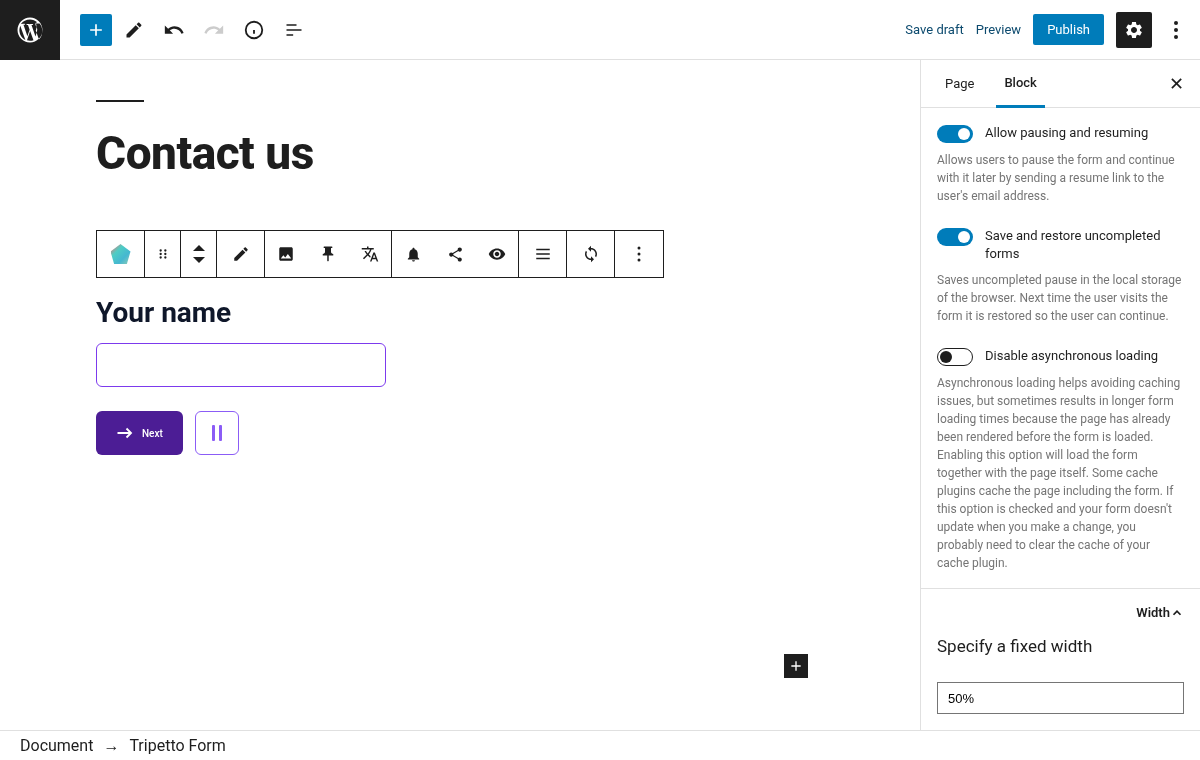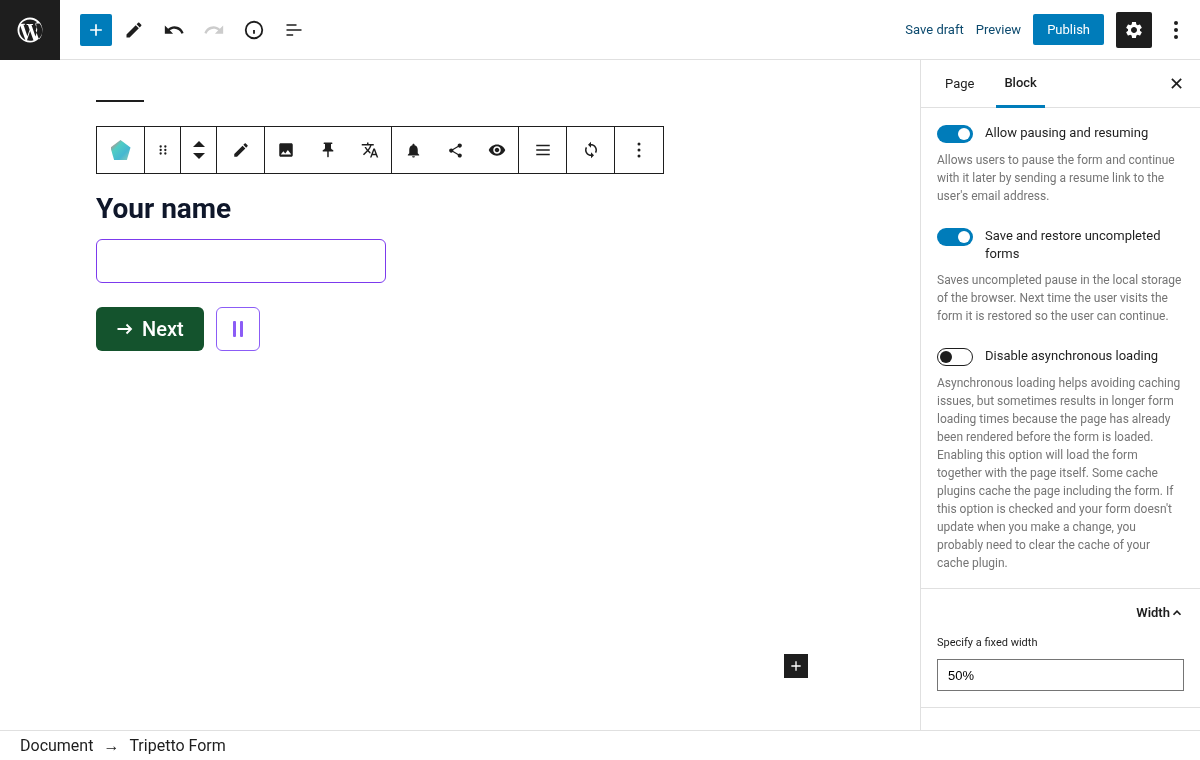--- a/index.html
+++ b/index.html
@@ -29,21 +29,21 @@
 .block-toolbar { display: flex; border: 1px solid #1e1e1e; width: fit-content; margin-bottom: 18px; background: #fff; }
 .bt-cell { width: 48px; height: 46px; display: flex; align-items: center; justify-content: center; border-right: 1px solid #1e1e1e; cursor: pointer; }
 .bt-cell.move { width: 36px; }
 .bt-cell.arrows { width: 36px; flex-direction: column; gap: 2px; }
 .bt-cell:last-child { border-right: none; }
 .bt-cell.narrow { width: 42px; border-right: none; }
 .bt-group { display: flex; border-right: 1px solid #1e1e1e; }
 .form-label { font-size: 28px; font-weight: 700; color: #0f172a; margin-bottom: 14px; }
 .form-input { width: 290px; height: 44px; border: 1.5px solid #7c3aed; border-radius: 6px; padding: 0 12px; font-size: 15px; }
 .form-actions { display: flex; gap: 12px; margin-top: 24px; }
-.next-btn { background: #14532d; color: #fff; height: 44px; padding: 0 20px; border-radius: 6px; display: flex; align-items: center; gap: 8px; font-size: 20px; cursor: pointer; font-weight: 500; }
+.next-btn { background: #4c1d95; color: #fff; height: 44px; padding: 0 20px; border-radius: 6px; display: flex; align-items: center; gap: 8px; font-size: 10px; cursor: pointer; font-weight: 500; }
 .pause-btn { width: 44px; height: 44px; border: 1.5px solid #8b5cf6; border-radius: 6px; display: flex; align-items: center; justify-content: center; color: #8b5cf6; cursor: pointer; }
 .add-block { position: absolute; right: 112px; top: 594px; width: 24px; height: 24px; background: #1e1e1e; color: #fff; display: flex; align-items: center; justify-content: center; cursor: pointer; }
 .sidebar { width: 280px; border-left: 1px solid #e0e0e0; display: flex; flex-direction: column; overflow: hidden; position: relative; }
 .sidebar-scroll { overflow-y: scroll; flex: 1; }
 .sidebar-scroll::-webkit-scrollbar { width: 17px; }
 .sidebar-scroll::-webkit-scrollbar-track { background: #f1f1f1; }
 .sidebar-scroll::-webkit-scrollbar-thumb { background: #c1c1c1; }
 .sidebar-tabs { display: flex; align-items: center; border-bottom: 1px solid #e0e0e0; height: 48px; padding: 0 16px; position: relative; }
 .tab { padding: 0 8px; height: 48px; display: flex; align-items: center; cursor: pointer; font-size: 13px; margin-right: 14px; }
 .tab.active { border-bottom: 3px solid #007cba; font-weight: 500; }
@@ -55,21 +55,21 @@
 .toggle.off { background: #fff; border: 1px solid #1e1e1e; }
 .toggle::after { content: ''; position: absolute; width: 12px; height: 12px; border-radius: 50%; top: 3px; }
 .toggle.on::after { background: #fff; right: 3px; }
 .toggle.off::after { background: #1e1e1e; left: 2px; top: 2px; }
 .toggle-label { font-size: 13px; line-height: 1.4; }
 .toggle-desc { font-size: 12px; color: #757575; line-height: 1.5; margin-top: 6px; }
 .panel-block { margin-bottom: 22px; }
 .panel-block:last-child { margin-bottom: 0; }
 .panel-title { display: flex; justify-content: flex-end; align-items: center; font-weight: 600; font-size: 13px; cursor: pointer; }
 .width-input { width: 100%; height: 32px; border: 1px solid #757575; padding: 0 10px; font-size: 13px; margin-top: 6px; }
-.width-label { font-size: 11px; margin-bottom: 4px; }
+.width-label { font-size: 17px; margin-bottom: 20px; }
 .footer { height: 30px; border-top: 1px solid #e0e0e0; display: flex; align-items: center; padding: 12px 20px; font-size: 16px; gap: 10px; }
 .tripetto-icon { background: linear-gradient(135deg, #ff6b6b, #4ecdc4, #45b7d1, #96ceb4); width: 20px; height: 20px; clip-path: polygon(50% 0%, 100% 38%, 82% 100%, 18% 100%, 0% 38%); }
 svg { display: block; }
 </style>
 </head>
 <body>
 
 <div class="app">
   <div class="top-bar">
     <div class="wp-logo">
@@ -128,20 +128,21 @@
           </svg>
       </div>
     </div>
   </div>
 
   <div class="main-area">
     <div class="editor-wrap">
       <div class="editor-scroll">
         <div class="editor-content">
           <div class="title-divider"></div>
+          <h1 class="page-title">Contact us</h1>
 
           <div class="block-toolbar">
             <div class="bt-cell">
                 <div class="tripetto-icon"></div>
               </div>
             <div class="bt-cell move">
                 <svg width="14" height="14" viewBox="0 0 24 24" fill="currentColor">
                   <circle cx="8" cy="6" r="2"></circle>
                   <circle cx="16" cy="6" r="2"></circle>
                   <circle cx="8" cy="12" r="2"></circle>

